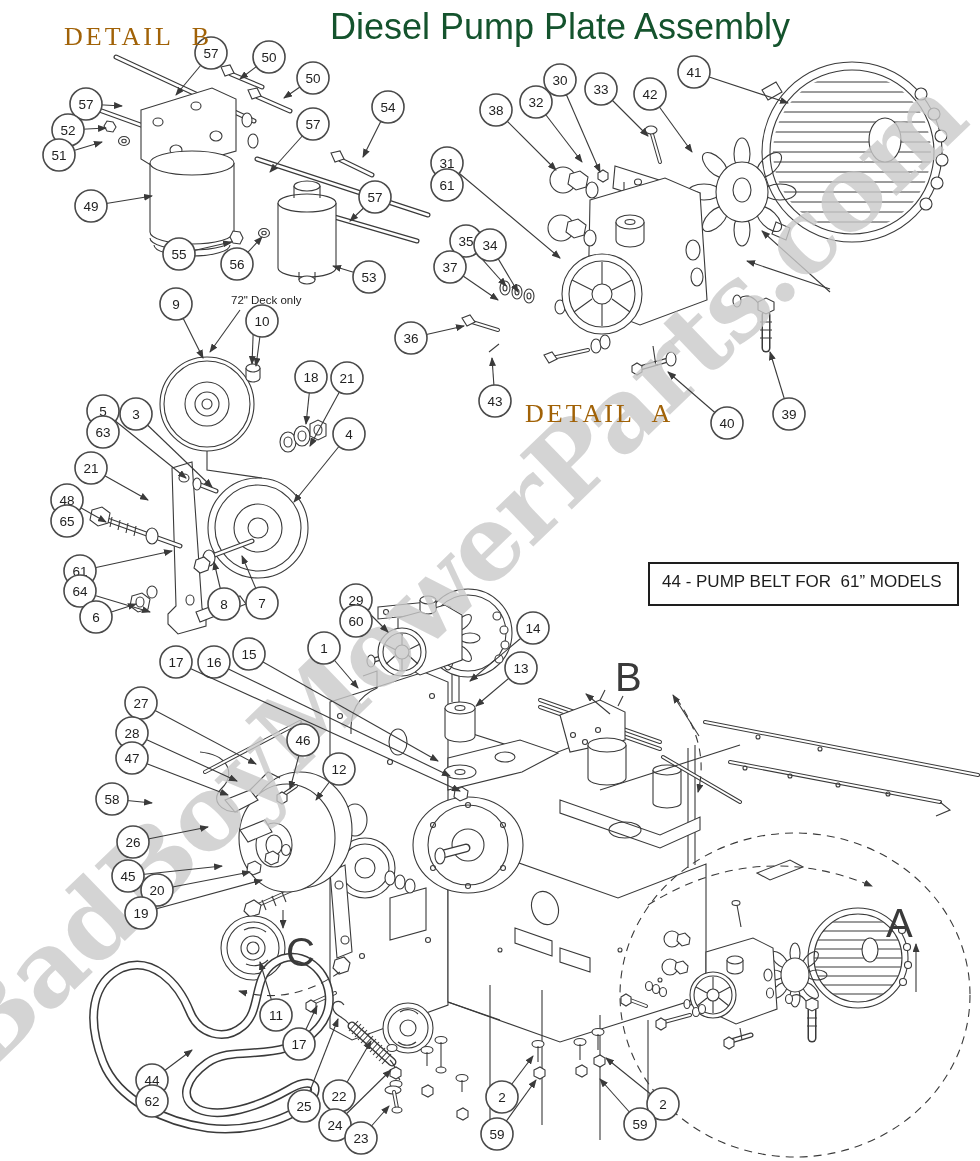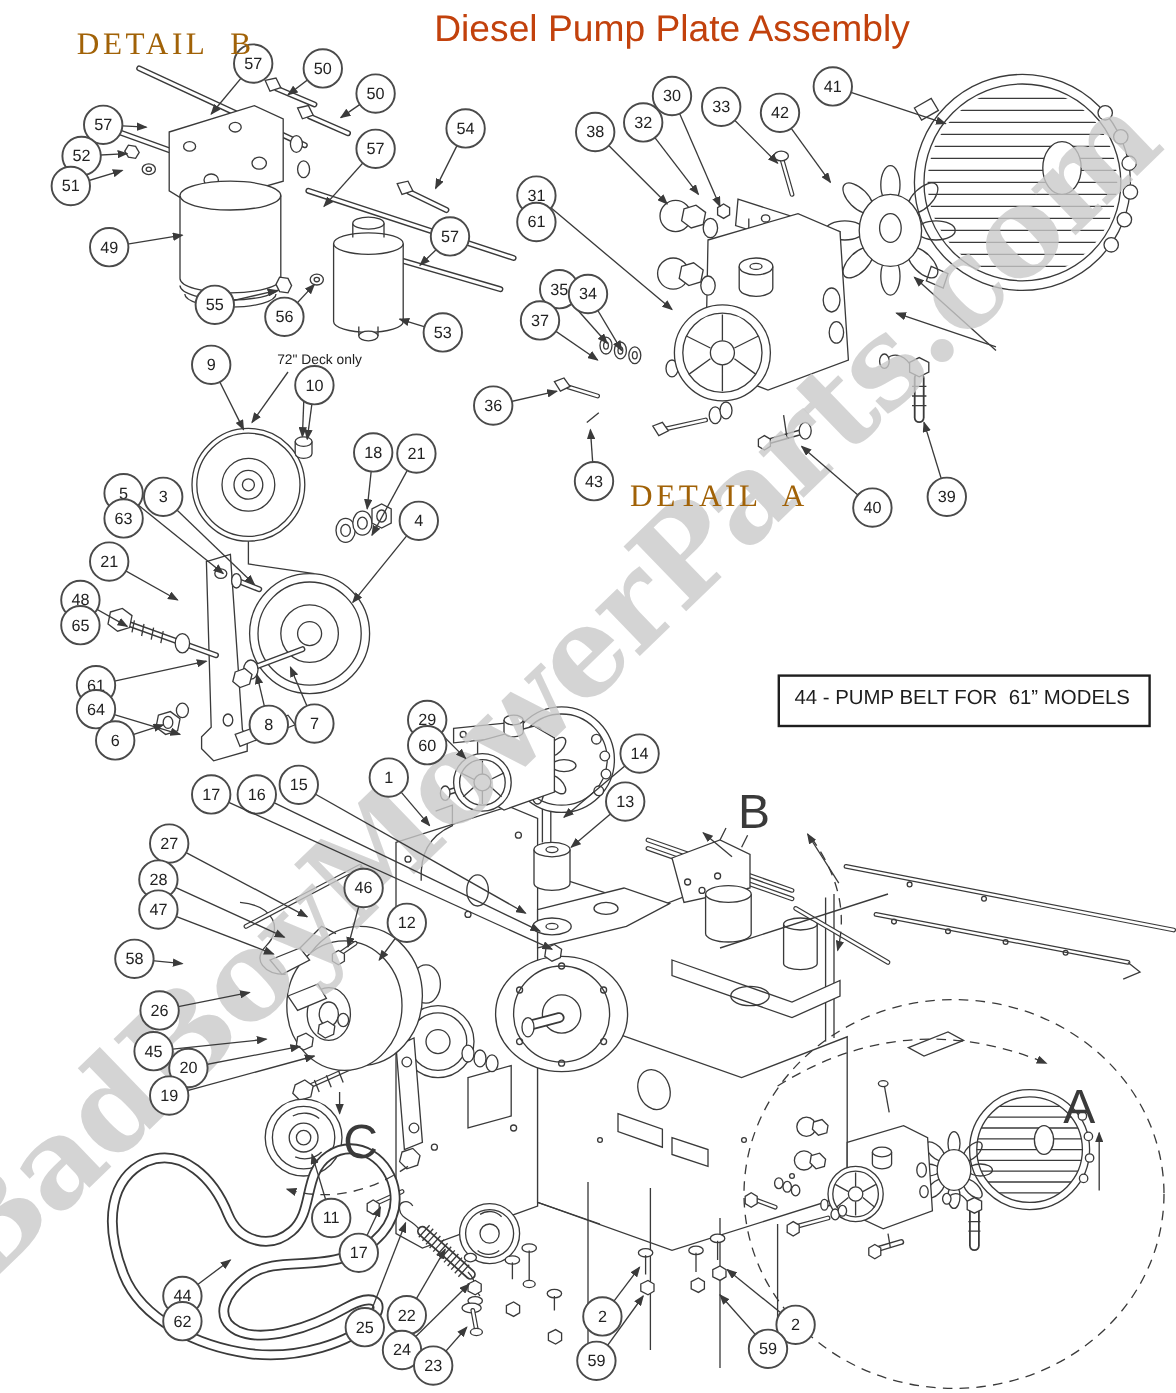--- a/index.html
+++ b/index.html
@@ -1,20 +1,20 @@
 <!DOCTYPE html>
 <html><head>
 <meta charset="utf-8">
 <style>
   html,body{margin:0;padding:0;background:#fff;}
   .canvas{position:relative;width:980px;height:1161px;background:#ffffff;overflow:hidden;
           font-family:"Liberation Sans",sans-serif;}
   svg{position:absolute;left:0;top:0;}
   .ov{position:absolute;color:#2d2d2d;z-index:5;}
-  .title{font-size:31px;color:#c2410c;width:560px;text-align:center;letter-spacing:0px;}
+  .title{font-size:36px;color:#14532d;width:560px;text-align:center;letter-spacing:0px;}
   .detail{font-size:26px;letter-spacing:3px;color:#a16207;white-space:pre;font-family:Liberation Serif, serif;}
   .zone{font-size:40px;color:#3a3a3a;}
   .note{font-size:11.5px;color:#222;line-height:13.5px;white-space:pre;}
   .legend{border:2px solid #1e1e1e;background:#fff;width:283px;padding:2px 12px;}
   .legend div{font-size:17px;color:#1d1d1d;margin:6px 0 10px 0;white-space:pre;}
   .ln{fill:none;stroke:#3a3a3a;stroke-width:1.1;}
   .fw{fill:#ffffff;stroke:#3a3a3a;stroke-width:1.1;}
   .bd{fill:none;stroke:#3a3a3a;stroke-width:5;stroke-linecap:round;}
   .bw{fill:none;stroke:#ffffff;stroke-width:2.6;stroke-linecap:round;}
   .b8{fill:none;stroke:#3a3a3a;stroke-width:9;stroke-linecap:round;}

